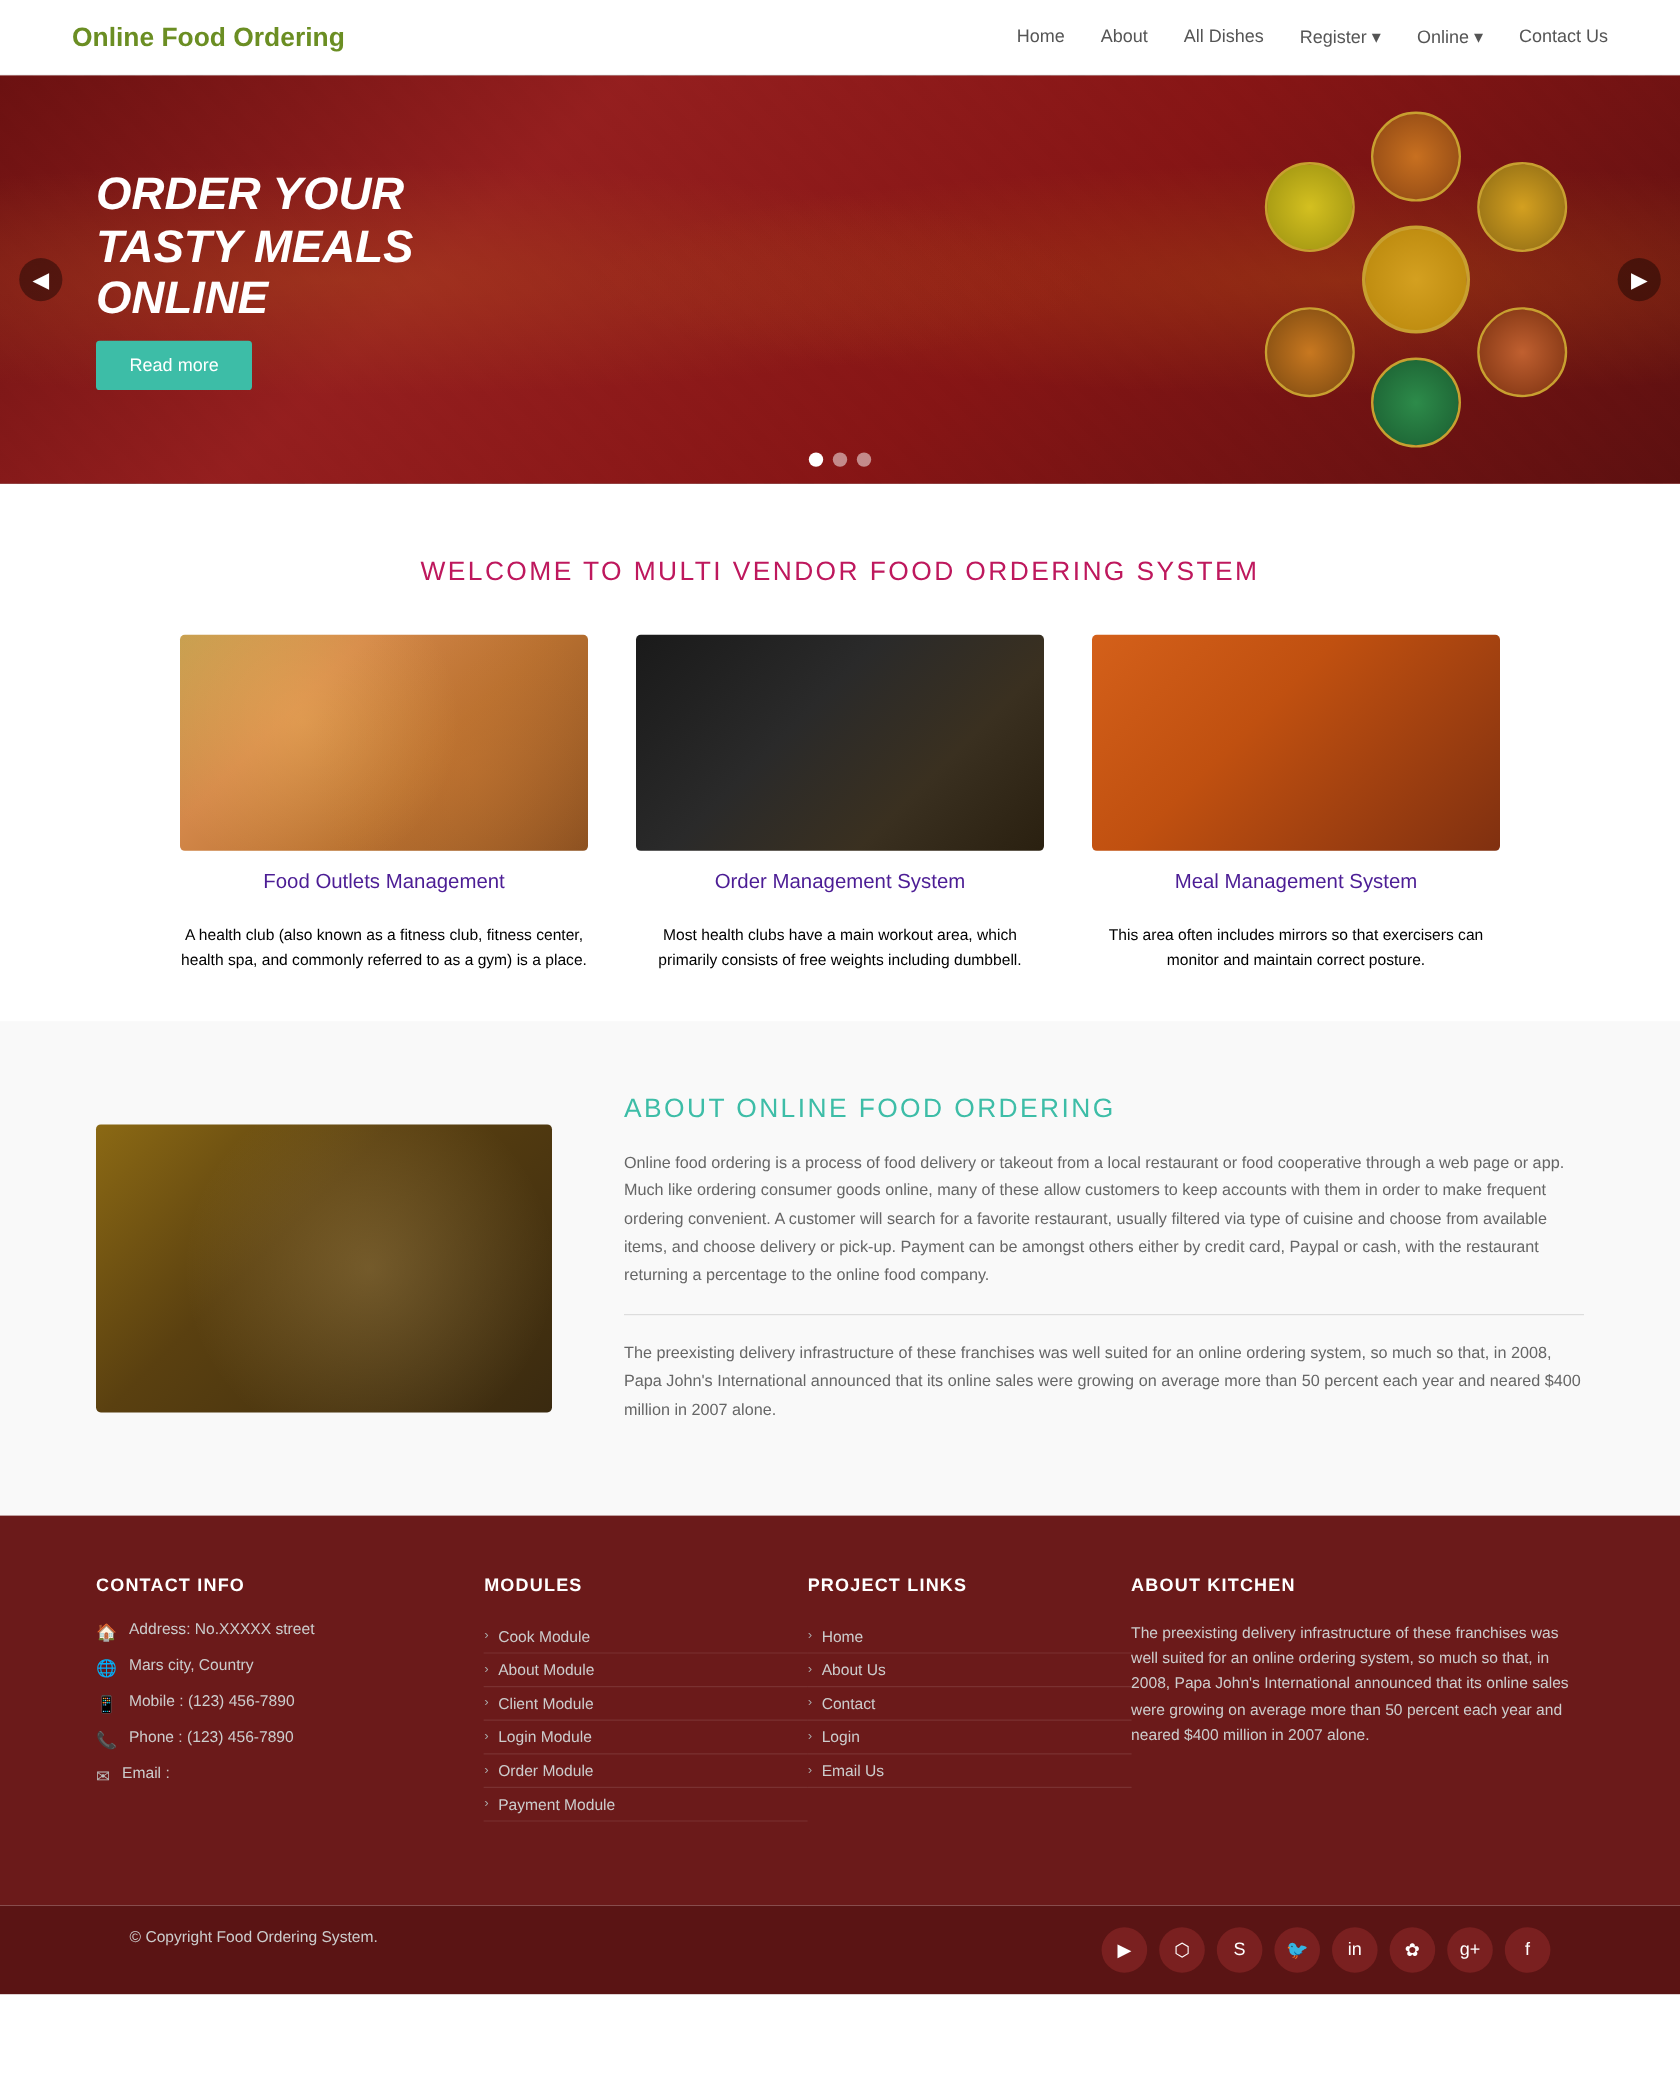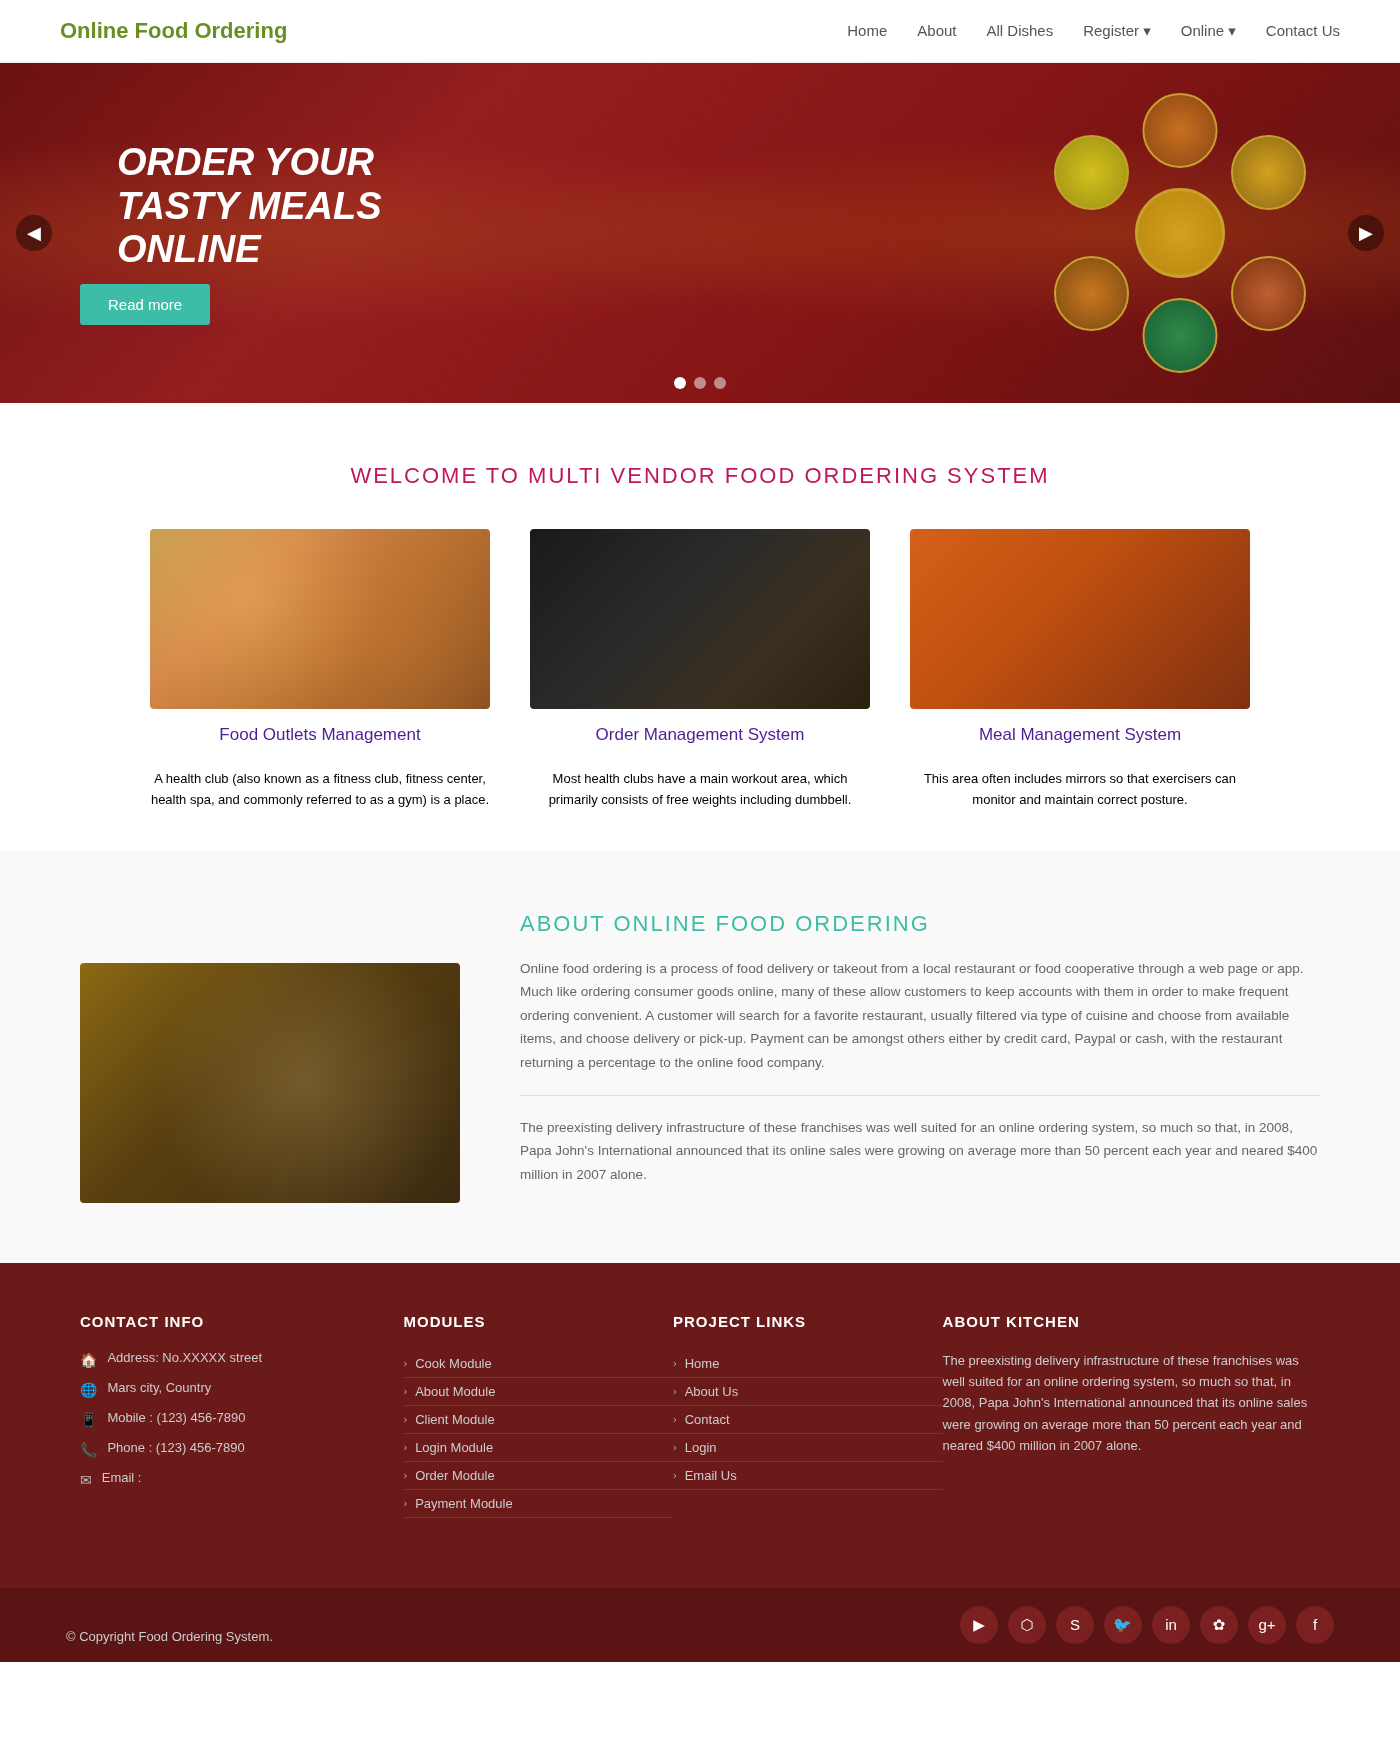--- a/index.html
+++ b/index.html
@@ -62,21 +62,20 @@
       max-width: 50%;
     }
     .hero-content h1 {
       font-size: 38px;
       font-weight: 900;
       font-style: italic;
       color: #fff;
       line-height: 1.15;
       text-transform: uppercase;
       margin-bottom: 12px;
-      margin-left: 37px;
     }
     .hero-content p {
       color: #ddd;
       font-style: italic;
       font-size: 15px;
       margin-bottom: 28px;
       line-height: 1.5;
     }
     .btn-read-more {
       background: #3dbda7;
@@ -222,21 +221,21 @@
       color: #000000;
       line-height: 1.6;
     }
 
     
     .about-section {
       display: flex;
       gap: 60px;
       padding: 60px 80px;
       background: #f9f9f9;
-      align-items: flex-end;
+      align-items: center;
     }
     .about-img-placeholder {
       width: 380px;
       min-width: 380px;
       height: 240px;
       background: linear-gradient(135deg, #8b6914 0%, #5a4010 40%, #3a2a10 100%);
       border-radius: 4px;
       position: relative;
       overflow: hidden;
     }
@@ -314,23 +313,23 @@
     .footer-about-text {
       font-size: 13px;
       color: #ccc;
       line-height: 1.65;
       font-weight: 500;
     }
 
     
     .footer-bottom {
       background: #5a1414;
-      padding: 18px 66px;
-      display: flex;
-      align-items: flex-end;
+      padding: 18px 108px;
+      display: flex;
+      align-items: flex-start;
       justify-content: space-between;
     }
     .footer-copyright {
       font-size: 13px;
       color: #ccc;
     }
     .social-icons {
       display: flex;
       gap: 10px;
     }

